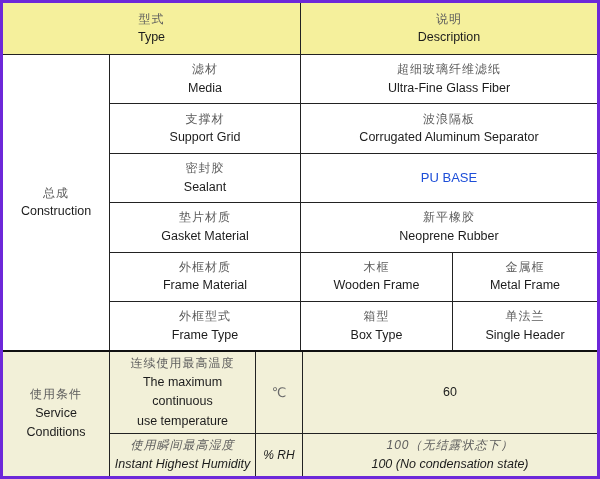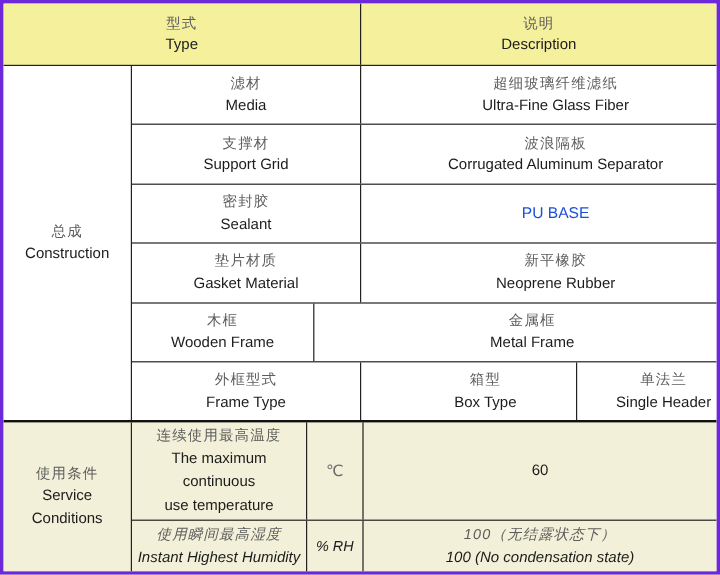--- a/index.html
+++ b/index.html
@@ -51,21 +51,20 @@
   }
   .construction-rows {
     flex: 1;
     display: flex;
     flex-direction: column;
   }
   .c-row {
     flex: 1;
     display: flex;
     border-bottom: 1px solid #222;
-    gap: 28px;
   }
   .c-row:last-child { border-bottom: none; }
   .c-label { width: 191px; flex: 0 0 191px; border-right: 1px solid #222; }
   .c-desc { flex: 1; }
   .c-desc-left { width: 152px; flex: 0 0 152px; border-right: 1px solid #222; }
   .c-desc-right { flex: 1; }
 
   
   .service {
     flex: 0 0 123px;
@@ -144,20 +143,24 @@
           <div class="cn">垫片材质</div>
           <div class="en">Gasket Material</div>
         </div>
         <div class="cell c-desc">
           <div class="cn">新平橡胶</div>
           <div class="en">Neoprene Rubber</div>
         </div>
       </div>
 
       <div class="c-row">
+        <div class="cell c-label">
+          <div class="cn">外框材质</div>
+          <div class="en">Frame Material</div>
+        </div>
         <div class="cell c-desc-left">
           <div class="cn">木框</div>
           <div class="en">Wooden Frame</div>
         </div>
         <div class="cell c-desc-right">
           <div class="cn">金属框</div>
           <div class="en">Metal Frame</div>
         </div>
       </div>
 

